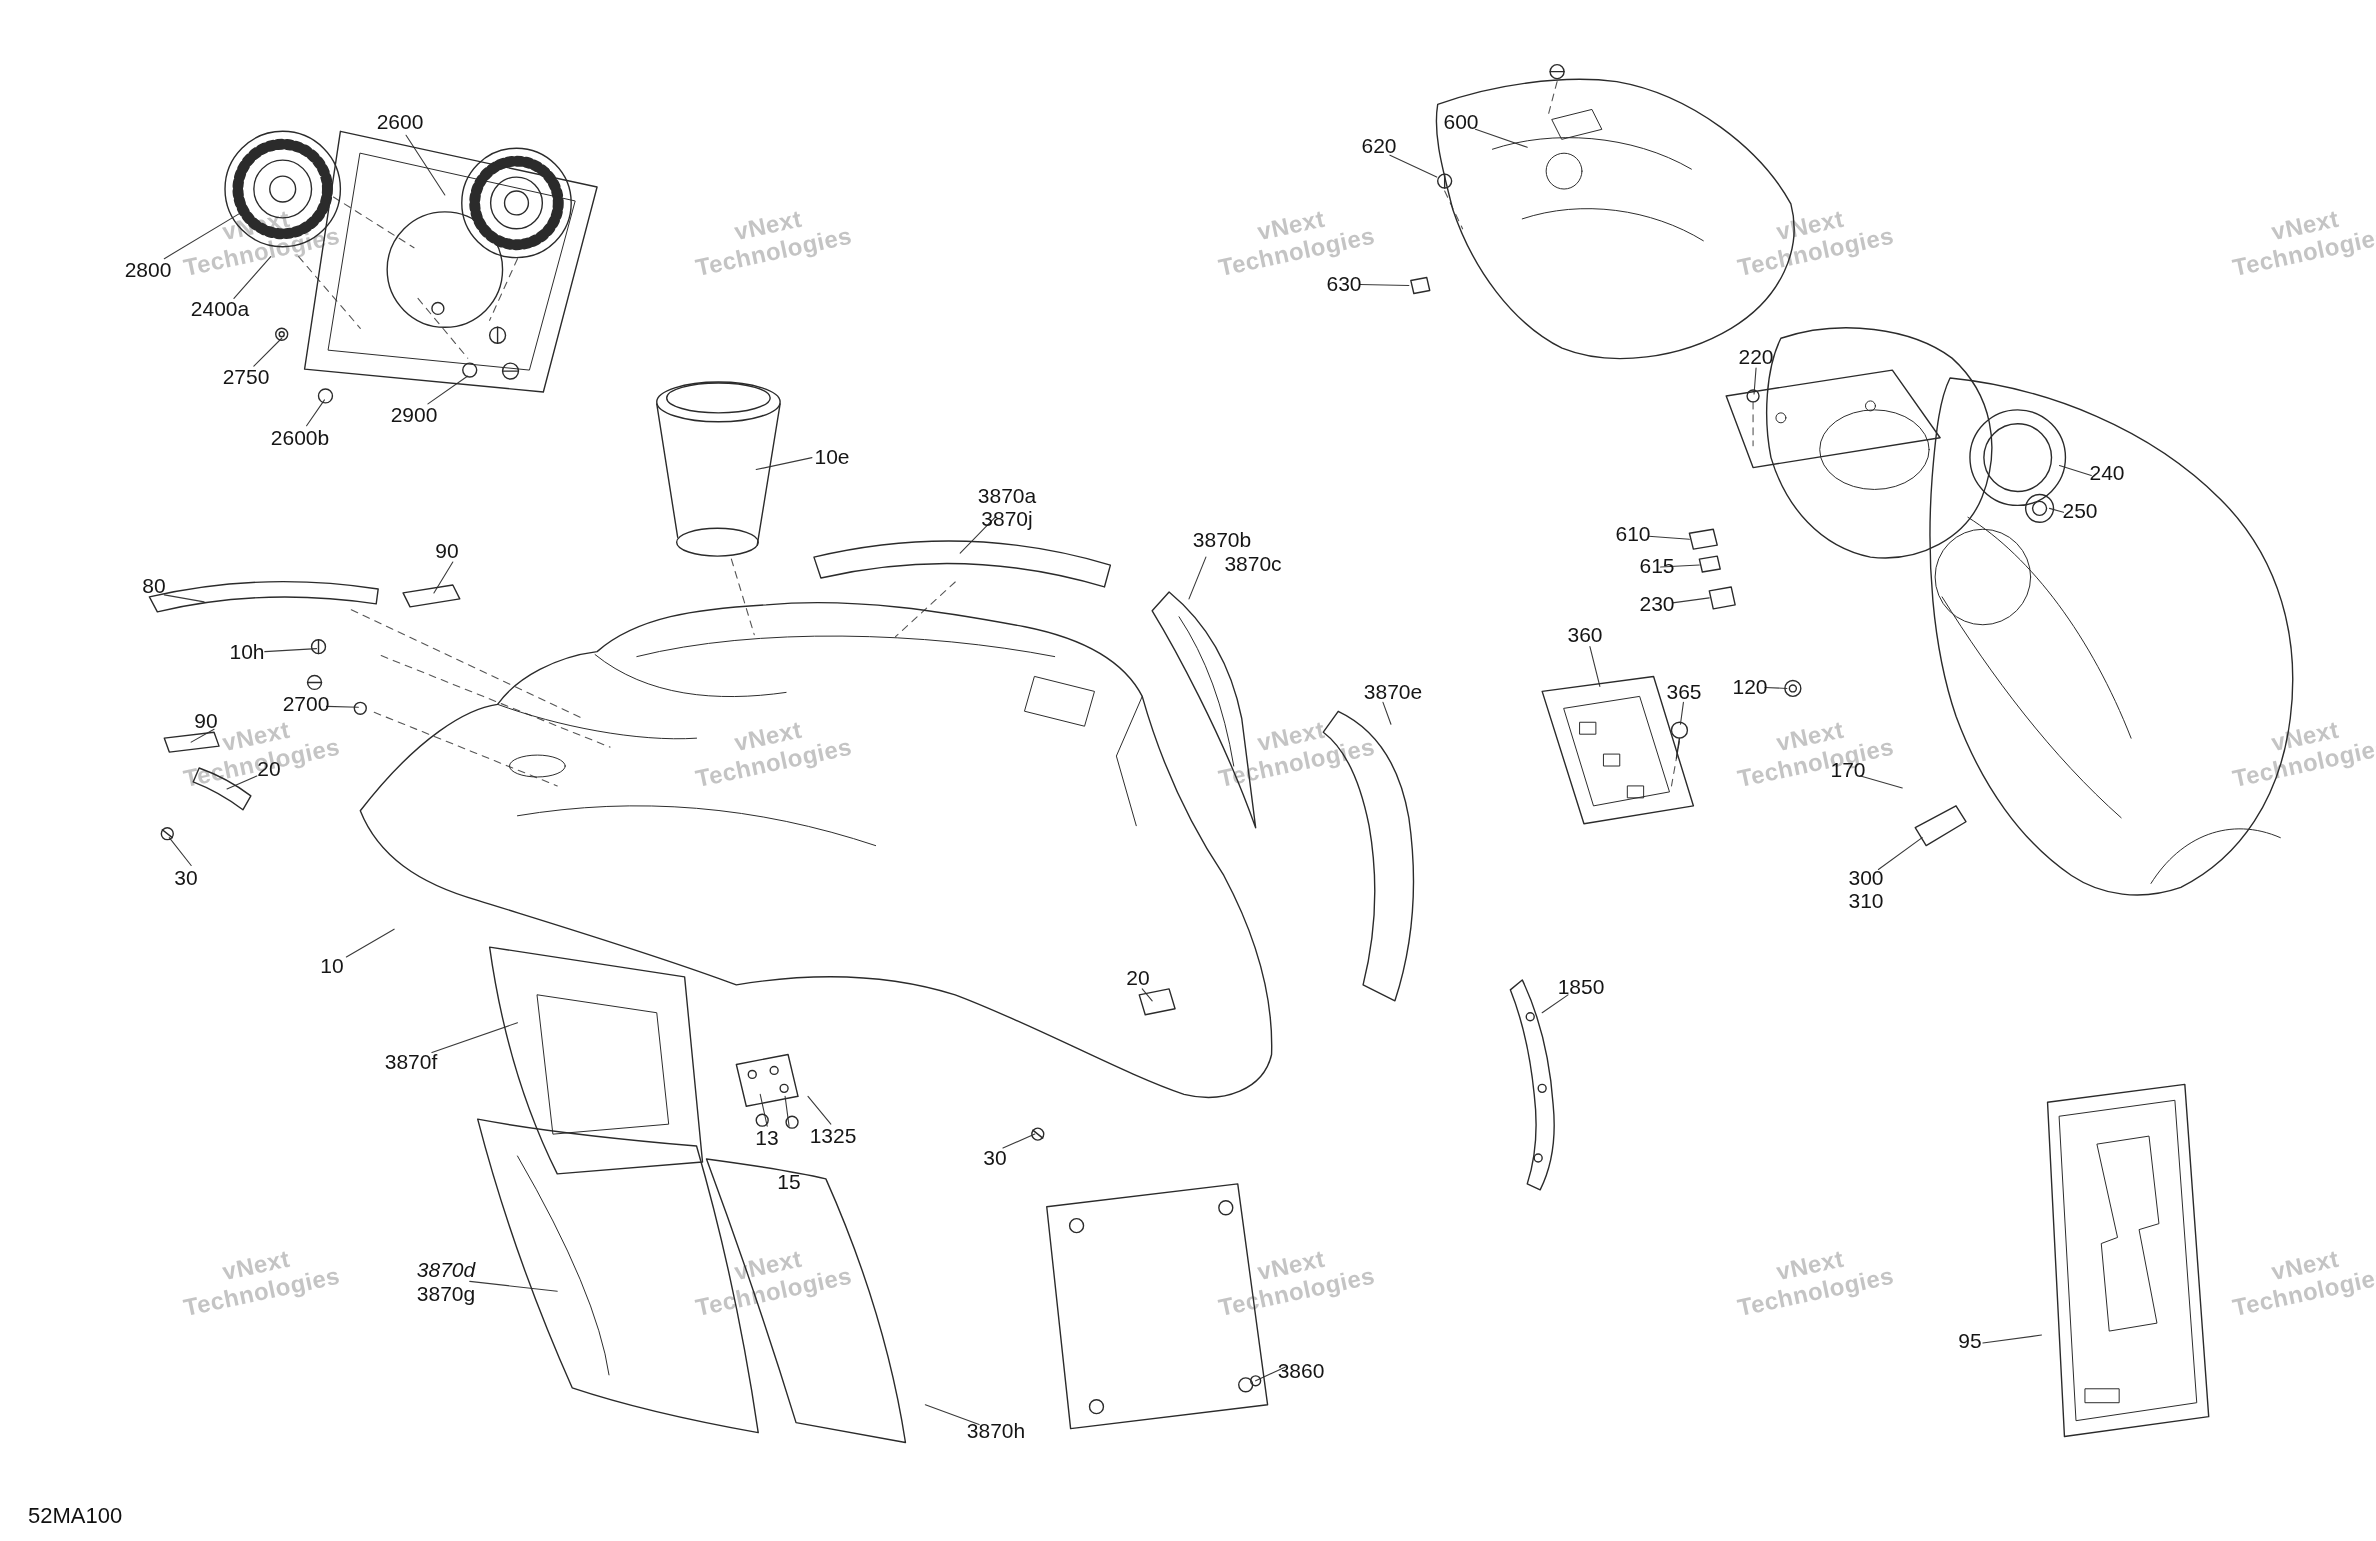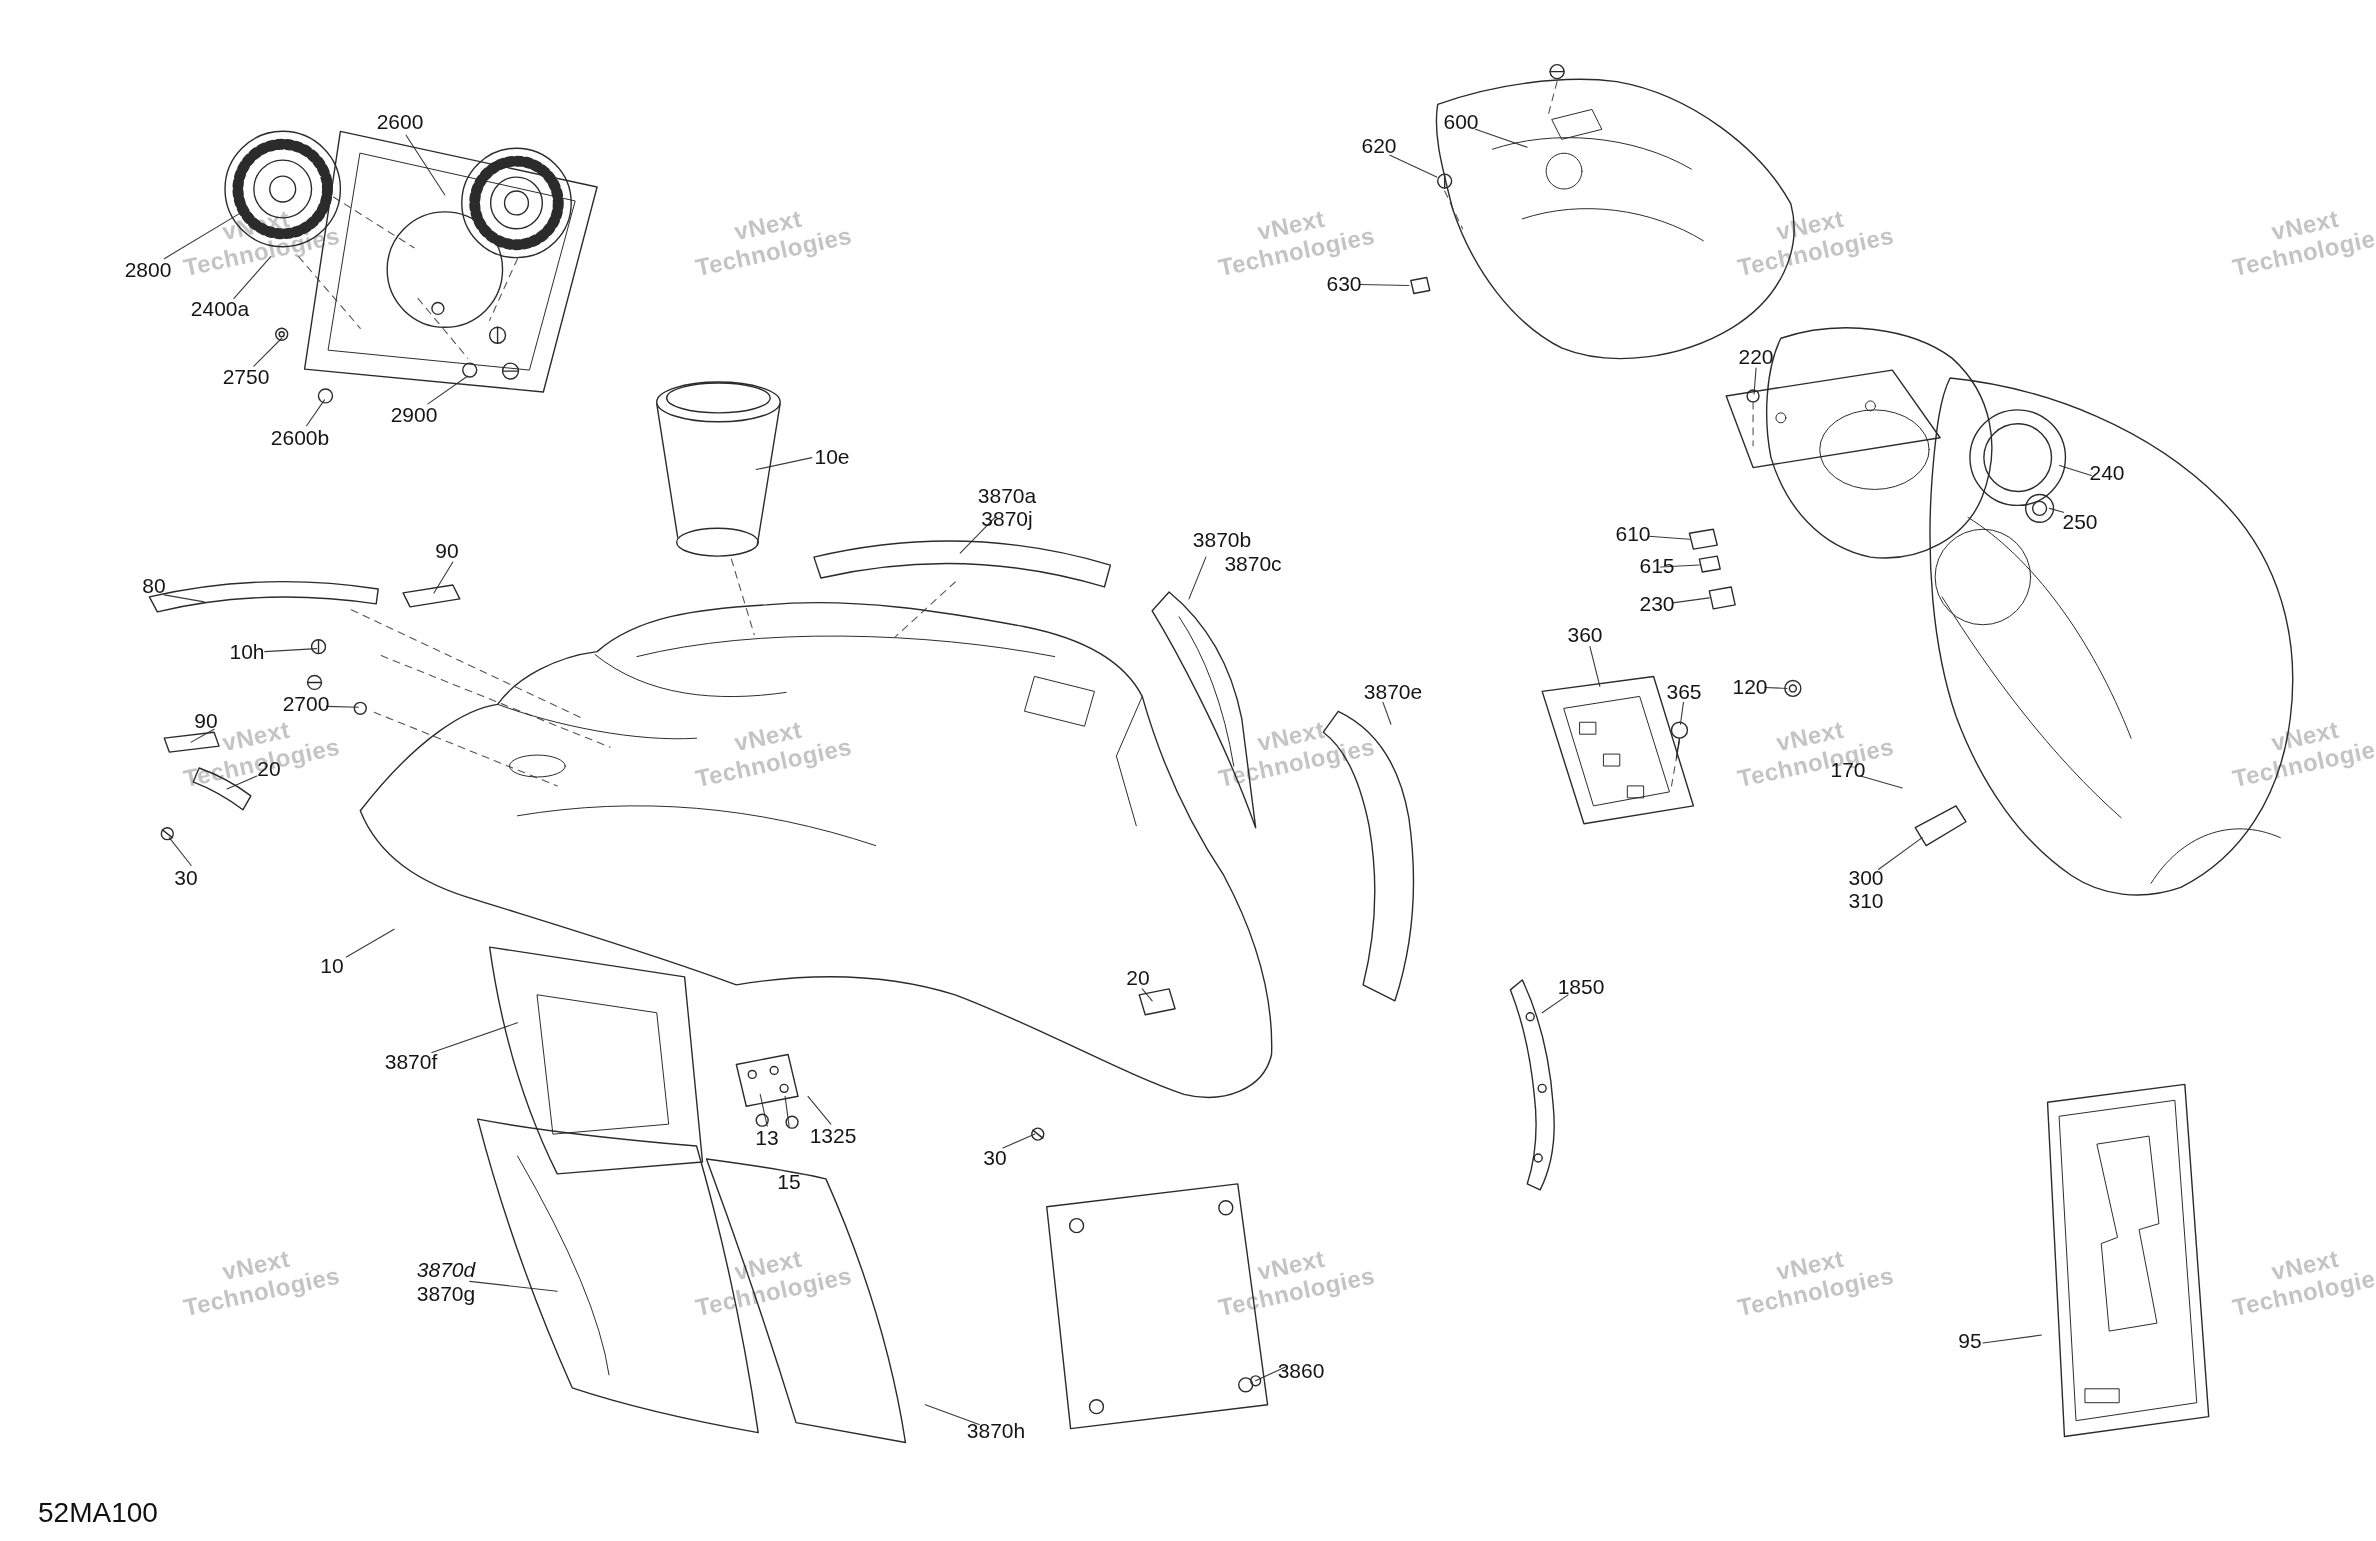--- a/index.html
+++ b/index.html
@@ -28,23 +28,23 @@
   }
   .part-label {
     position: absolute;
     transform: translate(-50%, -50%);
     font-size: 21px;
     color: #151515;
     white-space: nowrap;
   }
   .diagram-code {
     position: absolute;
-    left: 38px;
+    left: 28px;
     bottom: 12px;
-    font-size: 28px;
+    font-size: 22px;
     color: #111;
   }
 </style>
 </head>
 <body>
 
 <div class="stage">
 
   <div class="wm-layer" id="wm-layer">
       <div class="watermark" style="left: 259px; top: 239px;">
@@ -356,21 +356,21 @@
       <div class="part-label" style="left: 1393px; top: 692px;">3870e</div>
       <div class="part-label" style="left: 446px; top: 1270px; font-style: italic;">3870d</div>
       <div class="part-label" style="left: 446px; top: 1294px;">3870g</div>
       <div class="part-label" style="left: 996px; top: 1431px;">3870h</div>
       <div class="part-label" style="left: 1301px; top: 1371px;">3860</div>
       <div class="part-label" style="left: 1461px; top: 122px;">600</div>
       <div class="part-label" style="left: 1379px; top: 146px;">620</div>
       <div class="part-label" style="left: 1344px; top: 284px;">630</div>
       <div class="part-label" style="left: 1756px; top: 357px;">220</div>
       <div class="part-label" style="left: 2107px; top: 473px;">240</div>
-      <div class="part-label" style="left: 2080px; top: 511px; margin-top: 11px;">250</div>
+      <div class="part-label" style="left: 2080px; top: 511px;">250</div>
       <div class="part-label" style="left: 1633px; top: 534px;">610</div>
       <div class="part-label" style="left: 1657px; top: 566px;">615</div>
       <div class="part-label" style="left: 1657px; top: 604px;">230</div>
       <div class="part-label" style="left: 1585px; top: 635px;">360</div>
       <div class="part-label" style="left: 1684px; top: 692px;">365</div>
       <div class="part-label" style="left: 1750px; top: 687px;">120</div>
       <div class="part-label" style="left: 1848px; top: 770px;">170</div>
       <div class="part-label" style="left: 1866px; top: 878px;">300</div>
       <div class="part-label" style="left: 1866px; top: 901px;">310</div>
       <div class="part-label" style="left: 1581px; top: 987px;">1850</div>

